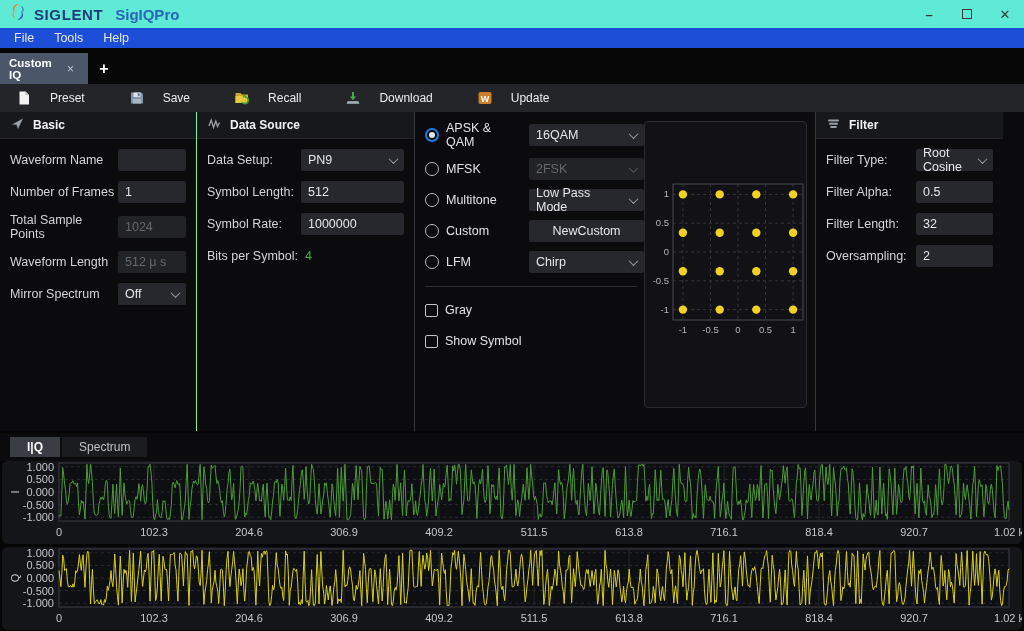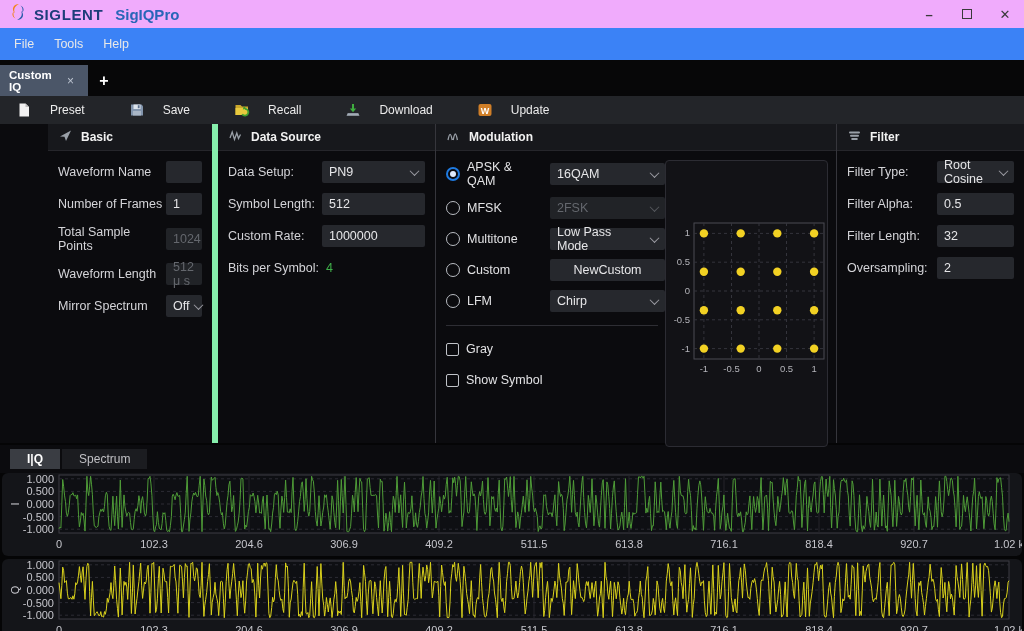--- a/index.html
+++ b/index.html
@@ -1,48 +1,48 @@
 <!DOCTYPE html>
 <html><head>
 <meta charset="utf-8">
 <style>
   * { box-sizing: border-box; margin: 0; padding: 0; }
   html,body { width:1024px; height:631px; overflow:hidden; background:#050506;
     font-family:"Liberation Sans", sans-serif; }
 
   
-  .titlebar { height:28px; background:#f0abfc; display:flex; align-items:center; padding:0 0 0 8px; }
+  .titlebar { height:28px; background:#5eead4; display:flex; align-items:center; padding:0 0 0 8px; }
   .brand { font-size:15px; font-weight:800; color:#1d3d7a; letter-spacing:.6px; margin-left:6px; }
   .appname { font-size:15px; font-weight:700; color:#2866b8; margin-left:12px; }
   .win-controls { margin-left:auto; display:flex; height:100%; }
   .wc { width:38px; display:flex; align-items:center; justify-content:center; color:#3a3a3a; font-size:13px; cursor:default; }
   .wc-max-box { width:10px; height:10px; border:1.6px solid #3a3a3a; display:inline-block; }
   .wc-min-glyph { font-weight:bold; }
 
   
-  .menubar { height:32px; background:#3b82f6; display:flex; align-items:center; padding-left:4px; }
+  .menubar { height:20px; background:#1d4ed8; display:flex; align-items:center; padding-left:4px; }
   .menu-item { color:#e8e8e8; font-size:12.5px; padding:2px 10px; }
 
   
   .tabbar { height:36px; background:#070708; display:flex; align-items:flex-start; }
   .tab { margin-top:5px; height:31px; width:88px; background:#4b5668; color:#fff; font-size:11.5px; font-weight:bold;
     display:flex; align-items:center; justify-content:space-between; padding:0 14px 0 9px; }
   .tab-close { color:#bcc4d0; font-weight:normal; font-size:12px; }
   .add-tab { margin-top:5px; height:31px; width:32px; color:#fff; font-size:16px; font-weight:bold;
     display:flex; align-items:center; justify-content:center; }
 
   
   .toolbar { height:28px; background:#232529; display:flex; align-items:center; padding-left:6px; }
   .tbtn { display:flex; align-items:center; gap:18px; color:#ececec; font-size:12px; padding:3px 10px; margin-right:24px; }
   .tbtn svg { display:block; }
 
   
   .panels { height:319px; background:#0b0b0e; display:flex; }
   .panel { height:100%; }
-  .panel.b1 { width:218px; border-right:6px solid #86efac;padding-left:48px; }
+  .panel.b1 { width:197px; border-right:1px solid #86efac; }
   .panel.b2 { width:218px; border-right:1px solid #36363c; }
   .panel.b3 { width:401px; border-right:1px solid #36363c; }
   .panel.b4 { width:187px; }
   .panel-header { height:27px; background:#17181c; border-bottom:1px solid #26262b;
     display:flex; align-items:center; gap:9px; padding:0 11px; }
   .panel-title { color:#f2f2f2; font-size:12px; font-weight:bold; }
   .form { padding:10px 10px; display:flex; flex-direction:column; gap:10px; }
   .frow { display:flex; align-items:center; min-height:22px; }
   .flabel { color:#d4d4d8; font-size:12.5px; flex:none; }
   .w-basic .flabel { width:108px; }
@@ -223,37 +223,31 @@
         <div class="ctrl select">
           <span>PN9</span>
           <span class="chev"></span>
         </div>
       </div>
       <div class="frow">
         <span class="flabel">Symbol Length:</span>
         <input class="ctrl" value="512" style="">
       </div>
       <div class="frow">
-        <span class="flabel">Custom Rate:</span>
+        <span class="flabel">Symbol Rate:</span>
         <input class="ctrl" value="1000000" style="">
       </div>
       <div class="frow">
         <span class="flabel">Bits per Symbol:</span>
         <span class="green-val">4</span>
       </div>
     </div>
   </div>
 
   <div class="panel b3">
-    <div class="panel-header">
-      <span><svg width="13" height="13">
-            <path d="M1 11 C2.6 3.5 3.6 3.5 5.2 11 M6.2 11 C7.8 3 8.8 3 10.4 11" stroke="#9aa0a8" stroke-width="1.3" fill="none"></path>
-          </svg></span>
-      <span class="panel-title">Modulation</span>
-    </div>
     <div class="mod-body">
       <div class="mod-left">
         <div class="mod-row">
           <span class="radio sel"></span>
           <span class="mod-label">APSK &amp; QAM</span>
           <div class="ctrl select mod-ctrl">
             <span>16QAM</span>
             <span class="chev"></span>
           </div>
         </div>

